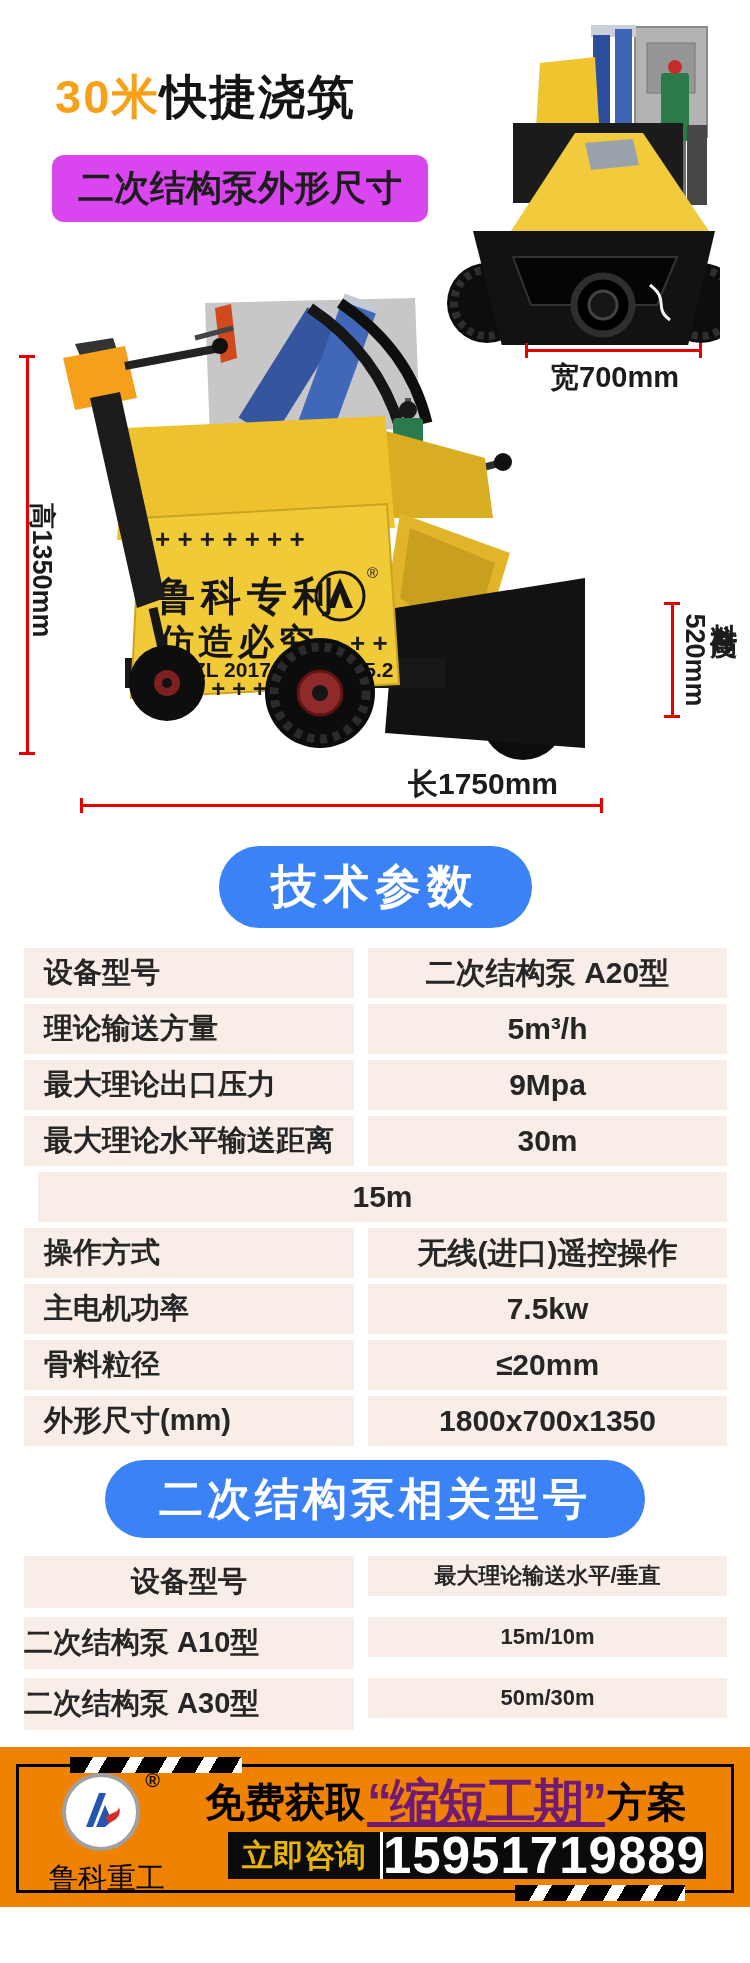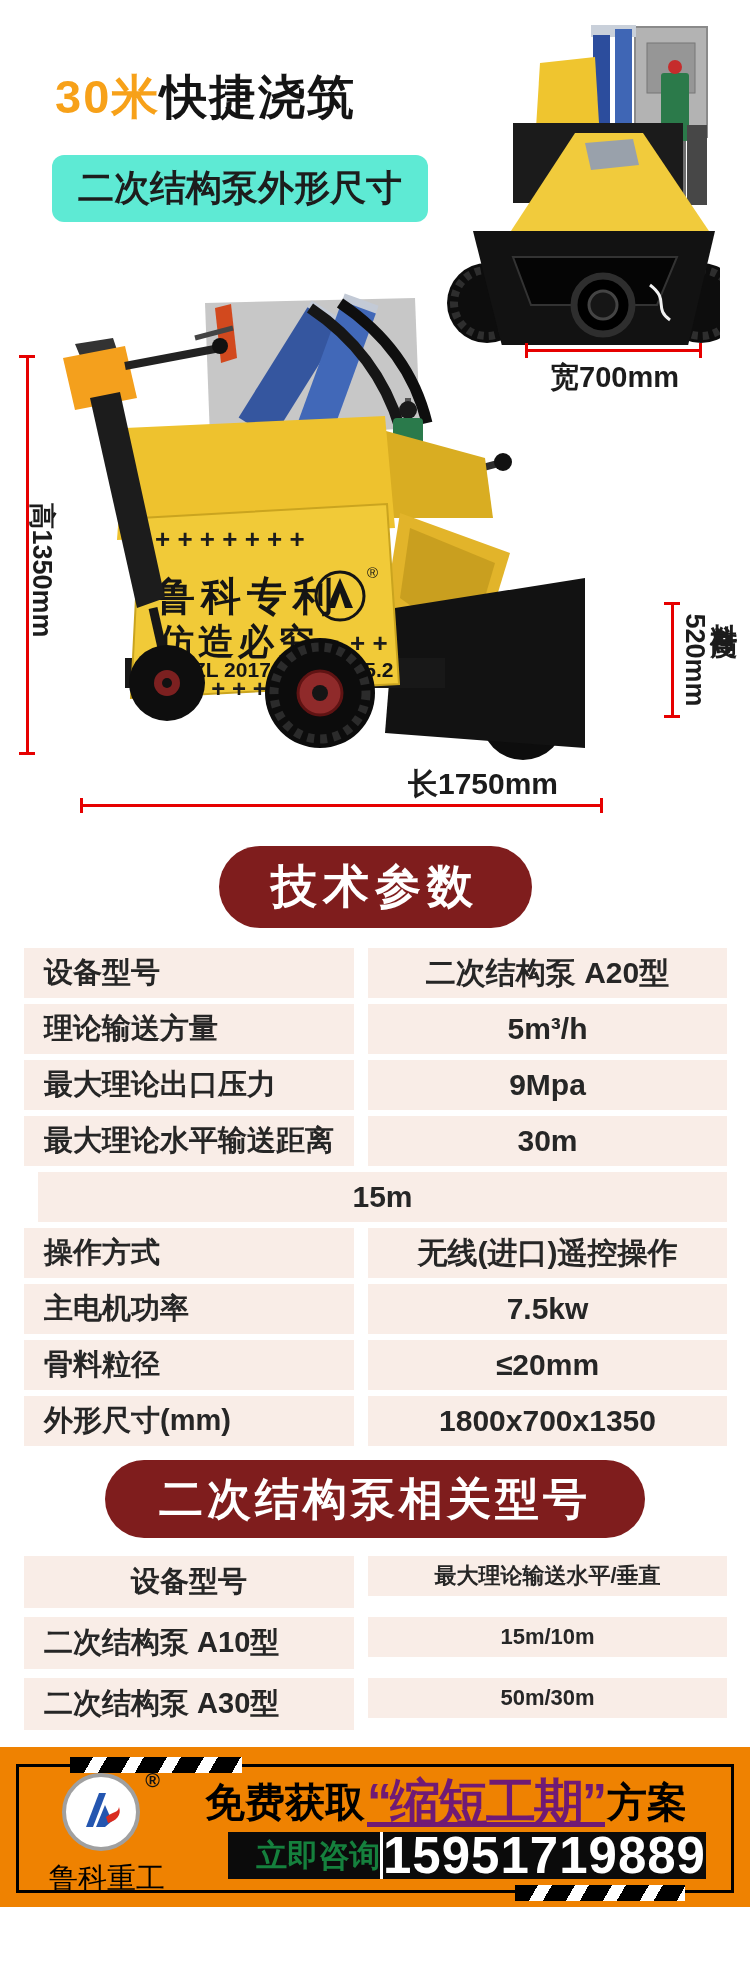--- a/index.html
+++ b/index.html
@@ -6,21 +6,21 @@
   html,body { width:750px; }
   body {
     width:750px; height:1963px; background:#ffffff; overflow:hidden;
     font-family:"Liberation Sans","DejaVu Sans",sans-serif; position:relative;
   }
 
   
   .hero { position:relative; width:750px; height:830px; }
   .main-title { position:absolute; left:55px; top:66px; font-size:47px; font-weight:700; letter-spacing:2px; color:#141414; white-space:nowrap; }
   .main-title .hl { color:#F7A119; }
-  .sub-tag { position:absolute; left:52px; top:155px; background:#5eead4; border-radius:12px; padding:9px 26px; font-size:36px; font-weight:600; color:#1d1d1d; }
+  .sub-tag { position:absolute; left:52px; top:155px; background:#d946ef; border-radius:12px; padding:9px 26px; font-size:36px; font-weight:600; color:#1d1d1d; }
 
   .rear-img { position:absolute; left:425px; top:5px; width:295px; height:340px; }
   .side-img { position:absolute; left:55px; top:278px; width:530px; height:495px; }
 
   .dim-line { position:absolute; background:#E60000; }
   .dim-h { height:3px; }
   .dim-v { width:3px; }
   .tick { position:absolute; background:#E60000; }
   .tick-v { width:3px; height:15px; top:-6px; }
   .tick-h { width:16px; height:3px; left:-7px; }
@@ -33,55 +33,55 @@
   #dim-width-label { left:517px; top:358px; width:195px; text-align:center; font-size:29px; }
   #dim-height-line { left:26px;  top:355px; height:400px; }
   #dim-height-label{ left:-41px; top:555px; width:172px; height:30px; text-align:center; font-size:27px; }
   #dim-hopper-line { left:671px; top:602px; height:116px; }
   #dim-hopper-value{ left:634px; top:646px; width:124px; height:28px; text-align:center; font-size:27px; }
   #dim-hopper-name { left:708px; top:602px; font-size:27px; letter-spacing:2px; line-height:1.1; }
   #dim-length-line { left:80px;  top:804px; width:523px; }
   #dim-length-label{ left:398px; top:764px; width:170px; text-align:center; font-size:30px; }
 
   
-  .pill { display:flex; align-items:center; justify-content:center; background:#7f1d1d;
+  .pill { display:flex; align-items:center; justify-content:center; background:#3b82f6;
           color:#ffffff; font-weight:700; border:none; cursor:pointer; }
   #pill-specs  { width:313px; height:82px; border-radius:41px; margin:16px auto 0 auto; font-size:46px; letter-spacing:6px; }
   #pill-models { width:540px; height:78px; border-radius:39px; margin:14px auto 0 auto; font-size:44px; letter-spacing:4px; }
 
   
   .spec-table { margin:20px 23px 0 24px; }
   .spec-row { display:flex; margin-bottom:6px; }
   .spec-row .c-label { width:330px; background:#F9EDE7; height:50px; display:flex; align-items:center; padding-left:20px; font-size:29px; font-weight:600; color:#262626; }
   .spec-row .c-value { flex:1; margin-left:14px; background:#F9EDE7; height:50px; display:flex; align-items:center; justify-content:center; font-size:30px; font-weight:600; color:#262626; }
 
   .model-table { margin:18px 23px 0 24px; }
   .model-row { display:flex; margin-bottom:9px; }
-  .model-row .c-label { width:330px; background:#F9EDE7; height:52px; display:flex; align-items:center; padding-left:20px; font-size:29px; font-weight:600; color:#262626; }
+  .model-row .c-label { width:330px; background:#F9EDE7; height:52px; display:flex; align-items:center; font-size:29px; font-weight:600; color:#262626; }
   .model-row.center .c-label { justify-content:center; padding-left:0; }
   .model-row .c-value { flex:1; margin-left:14px; background:#F9EDE7; height:40px; display:flex; align-items:center; justify-content:center; font-size:22px; font-weight:600; color:#262626; }
 
   
   .footer { position:relative; margin-top:17px; width:750px; height:160px; background:#EF8201; }
   .f-border { position:absolute; left:16px; right:16px; top:17px; bottom:14px; border:3px solid #000; }
   .hazard { position:absolute; height:16px; background:repeating-linear-gradient(120deg,#000 0 20px,#fff 20px 32px); }
   #hazard-top { left:70px; top:10px; width:172px; }
   #hazard-bottom { left:515px; bottom:6px; width:170px; }
 
   .logo-wrap { position:absolute; left:62px; top:26px; width:90px; height:80px; }
   .logo-circle { position:absolute; left:0; top:0; width:78px; height:78px; border-radius:50%; background:#fff; border:4px solid #a0a0a0; display:flex; align-items:center; justify-content:center; }
   .logo-r { position:absolute; right:-8px; top:-4px; font-size:20px; font-weight:700; color:#111; }
   .brand-name { position:absolute; left:34px; top:112px; width:146px; text-align:center; font-size:29px; font-weight:400; color:#000; font-family:"DejaVu Serif","Liberation Serif",serif; }
 
   .headline { position:absolute; left:205px; top:22px; display:flex; align-items:center; white-space:nowrap; }
   .headline .h-dark { font-size:40px; font-weight:700; color:#000; }
   .headline .h-light { font-size:50px; font-weight:700; color:#701a75; margin:0 2px; letter-spacing:-2px;text-decoration:underline; }
 
   .cta-bar { position:absolute; left:228px; top:85px; width:478px; height:47px; background:#0b0b0b; display:flex; align-items:center; }
-  .cta-label { width:160px; text-align:right; font-size:31px; font-weight:600; color:#15803d; cursor:pointer; }
+  .cta-label { width:160px; text-align:center; font-size:31px; font-weight:600; color:#eab308; cursor:pointer; }
   .cta-divider { width:3px; height:100%; background:#fff; }
   .cta-phone { flex:1; text-align:center; font-size:51px; font-weight:700; color:#fff; letter-spacing:1px; cursor:pointer; }
 </style>
 </head>
 <body>
 
 <div class="hero">
 
   <div class="main-title"><span class="hl">30米</span><span>快捷浇筑</span></div>
 

